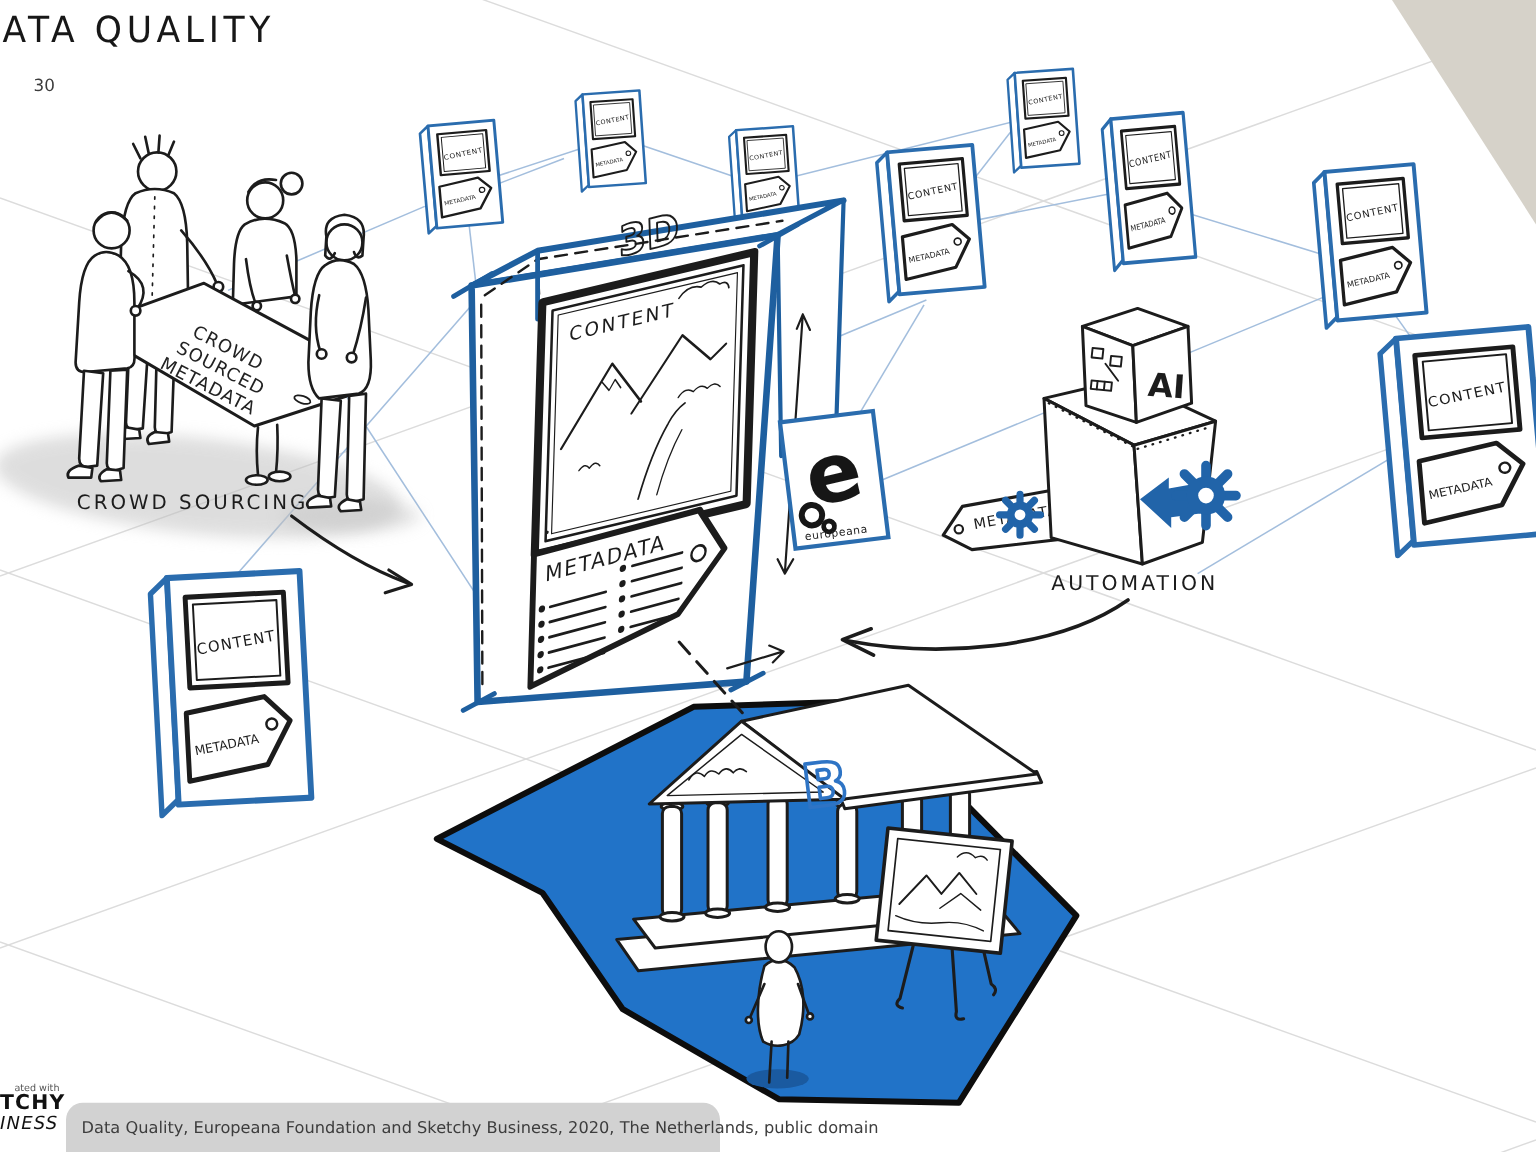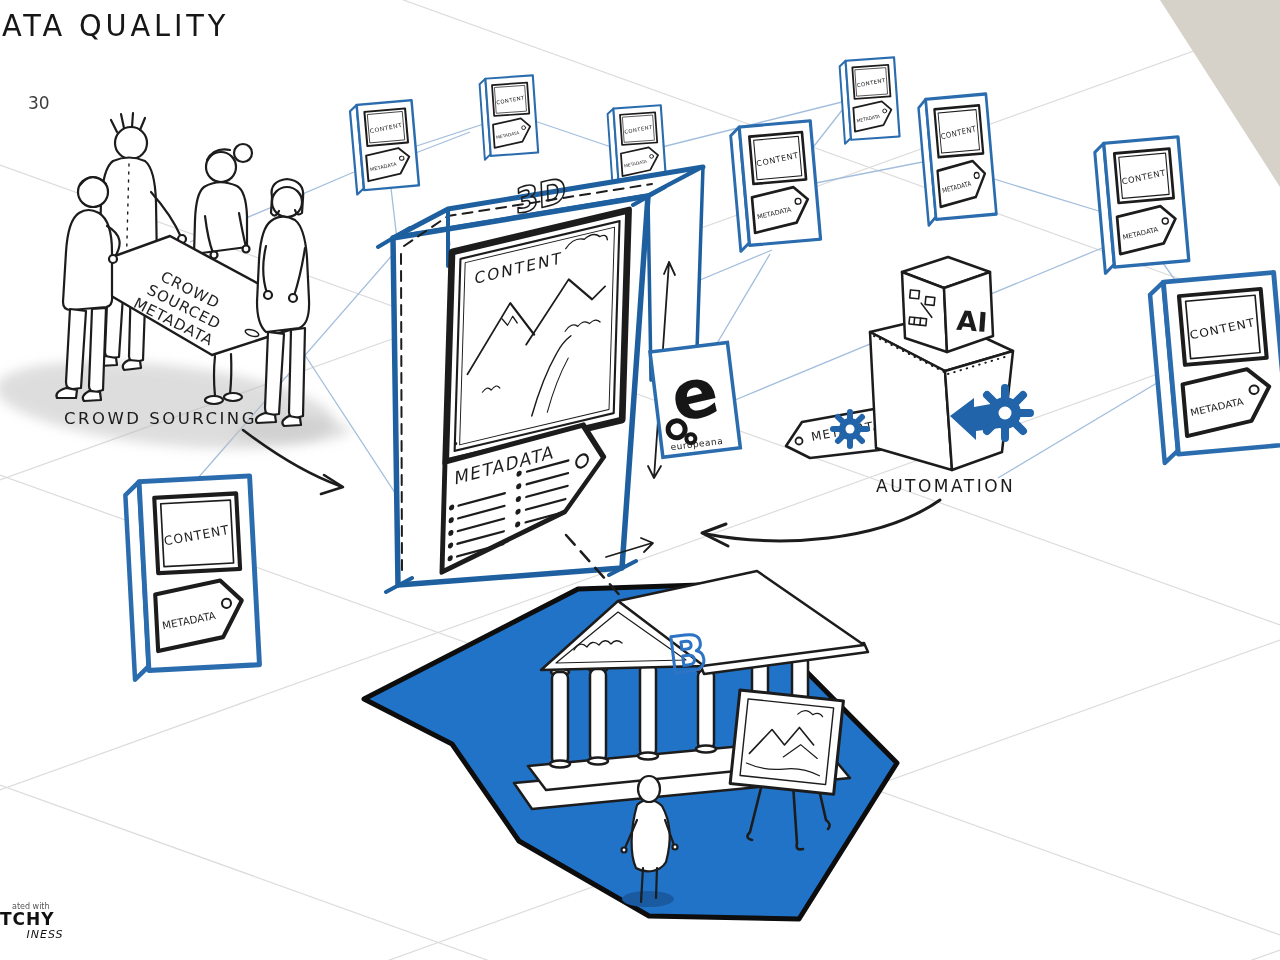--- a/index.html
+++ b/index.html
@@ -3,28 +3,28 @@
 <meta charset="utf-8">
 <style>
   html,body{margin:0;padding:0;}
   body{width:1280px;height:960px;overflow:hidden;background:#ffffff;position:relative;
        font-family:"DejaVu Sans",sans-serif;}
   #stage{position:absolute;left:0;top:0;width:1280px;height:960px;}
   svg{position:absolute;left:0;top:0;}
   .hand{fill:#1c1c1c;}
   #title{position:absolute;left:2px;top:8px;font-size:30px;letter-spacing:4px;color:#171717;
          white-space:nowrap;transform:scaleX(.96);transform-origin:left top;}
-  #pageno{position:absolute;left:28px;top:64px;font-size:17px;color:#3c3c3c;margin-top:29px;}
+  #pageno{position:absolute;left:28px;top:64px;font-size:14px;color:#3c3c3c;}
   #caption{position:absolute;left:55px;top:919px;width:545px;height:41px;background:#d2d2d2;
            border-radius:14px 14px 0 0;display:flex;align-items:center;}
   #caption span{padding-left:13px;font-size:13.5px;color:#3d3d3d;white-space:nowrap;}
   #credit{position:absolute;left:0;top:903px;width:90px;color:#111;line-height:1.05;}
   #credit .c1{font-size:8px;color:#555;margin-left:12px;}
   #credit .c2{font-size:17px;font-weight:bold;letter-spacing:1px;}
-  #credit .c3{font-size:11px;font-style:italic;letter-spacing:1px;text-align:center;}
+  #credit .c3{font-size:15px;font-style:italic;letter-spacing:1px;}
 </style>
 </head>
 <body>
 
 <div id="stage">
 <svg width="1280" height="960" viewBox="0 0 1280 960">
   <defs>
     <filter id="soft" x="-50%" y="-50%" width="200%" height="200%">
           <feGaussianBlur stdDeviation="6"></feGaussianBlur>
         </filter>
@@ -323,18 +323,21 @@
         <path d="M50,62 L66,48 L84,60" fill="none" stroke-width="1.2"></path>
         <path d="M60,18 q7,-8 15,-1 q6,-4 10,1" fill="none" stroke-width="1.2"></path>
         <path d="M14,72 q18,6 38,2 q18,-4 36,3" fill="none" stroke-width="1.2"></path>
       </g>
     </g>
   </g>
 </svg>
 
 <div id="title">ATA QUALITY</div>
 <div id="pageno">30</div>
+<div id="caption">
+  <span>Data Quality,  Europeana Foundation and Sketchy Business, 2020, The Netherlands, public domain</span>
+</div>
 <div id="credit">
   <div class="c1">ated with</div>
   <div class="c2">TCHY</div>
   <div class="c3">INESS</div>
 </div>
 </div>
 
 </body></html>

